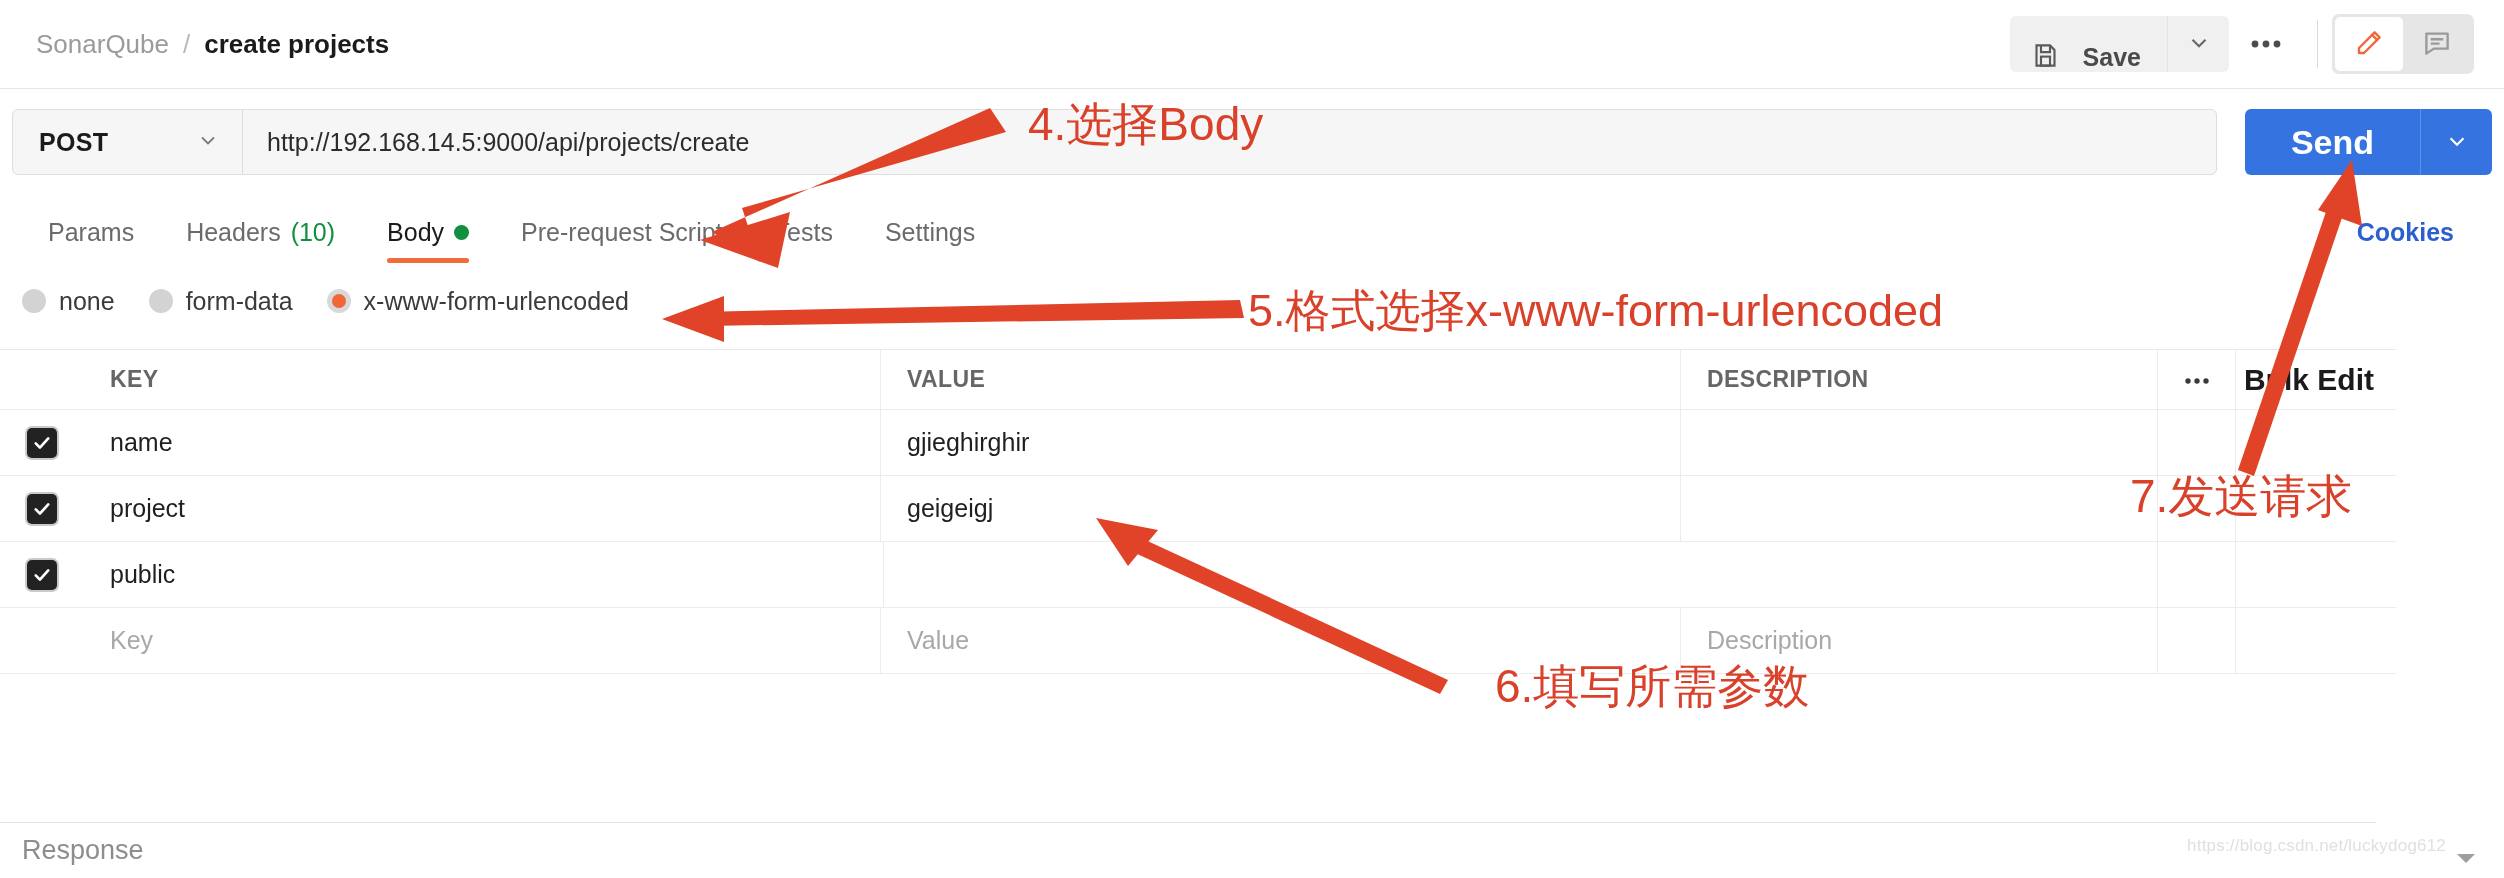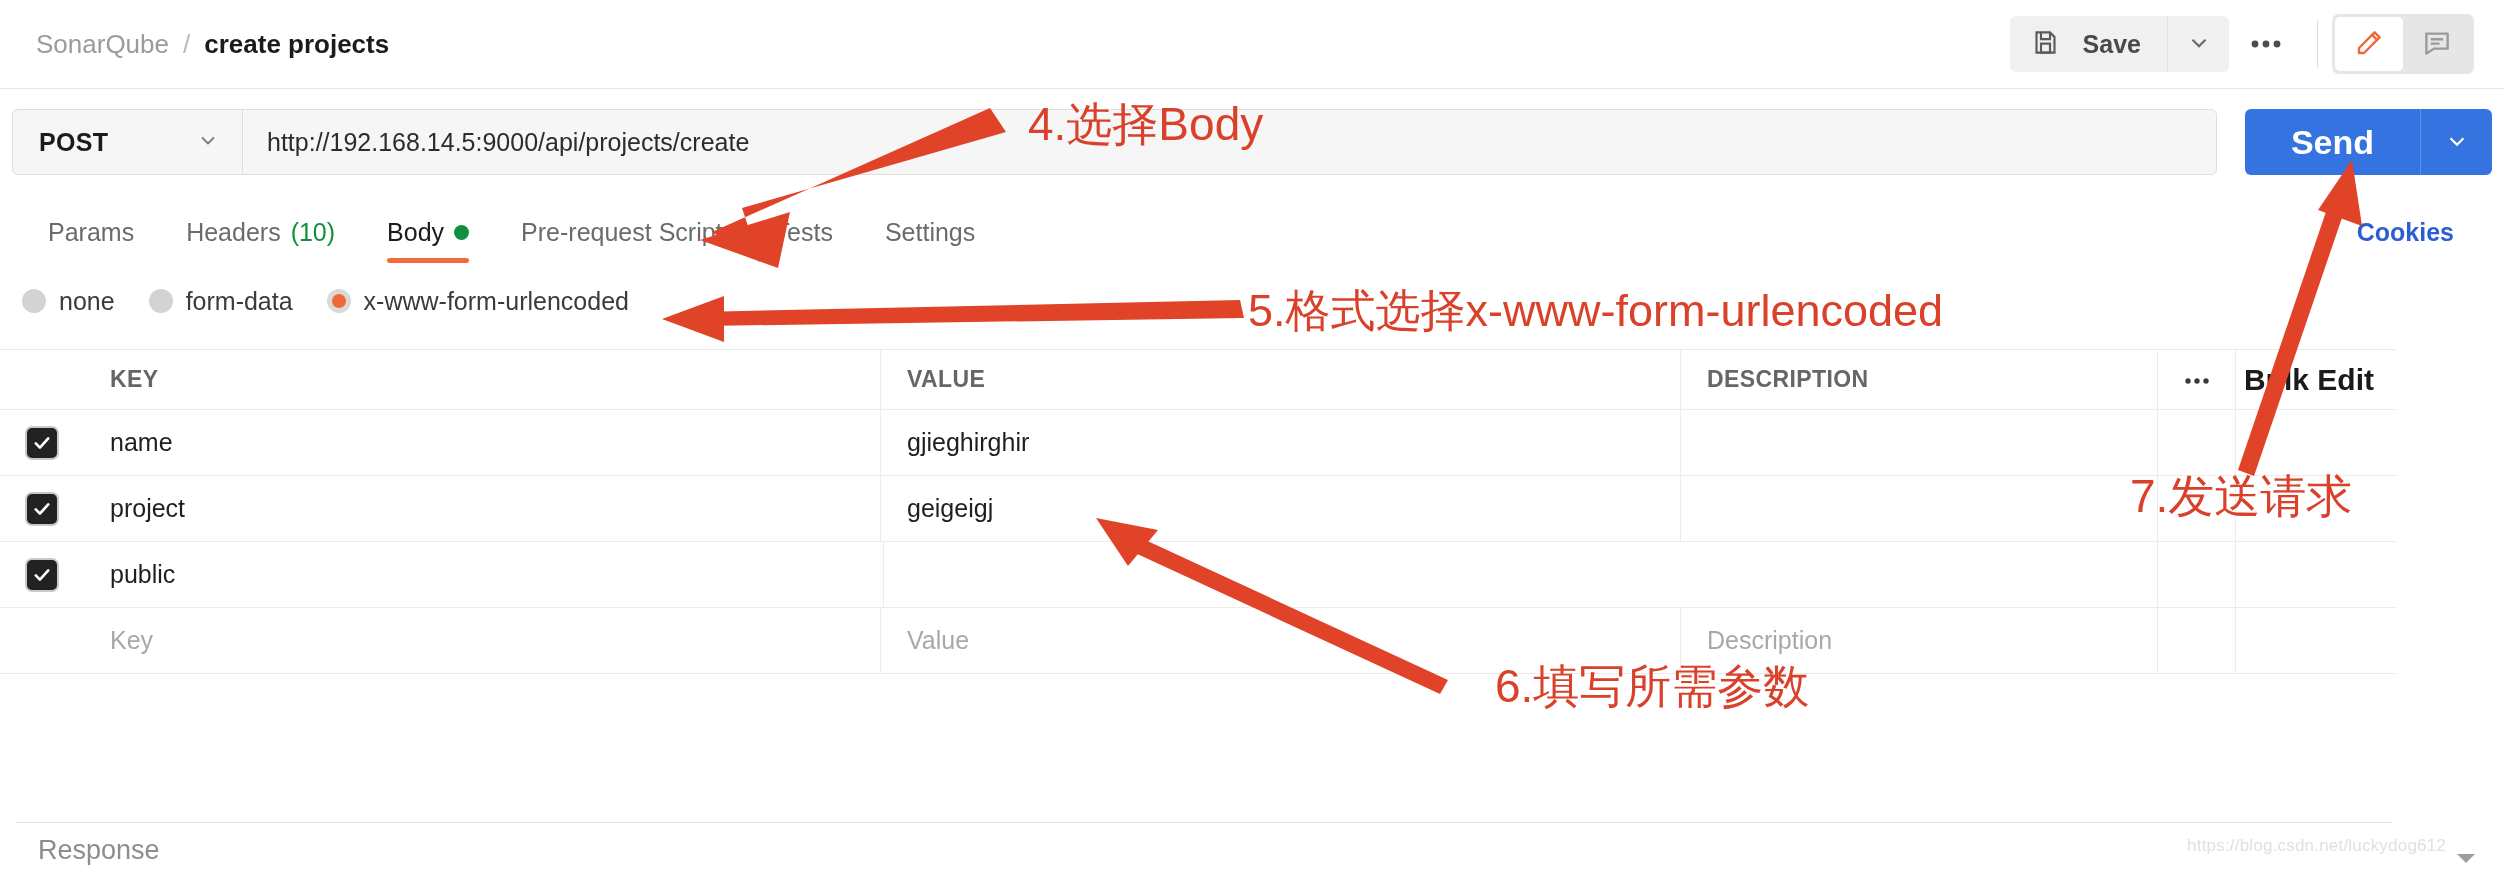--- a/index.html
+++ b/index.html
@@ -22,21 +22,21 @@
   .bc-sep { font-size: 26px; color: #b9b9b9; }
   .bc-request { font-size: 26px; color: #1b1b1b; font-weight: bold; }
 
   .topbar-right {
     margin-left: auto; margin-right: 30px;
     display: flex; align-items: center; gap: 0;
   }
   .save-group { display: flex; align-items: stretch; height: 56px; }
   .save-btn {
     background: #f0f0f0; border: none; border-radius: 6px 0 0 6px;
-    display: flex; align-items: center; gap: 24px;
+    display: flex; align-items: flex-end; gap: 24px;
     padding: 0 26px 0 22px; cursor: pointer;
   }
   .save-label { font-size: 25px; color: #4a4a4a; font-weight: bold; }
   .save-caret {
     background: #f0f0f0; border: none; border-left: 1px solid #e2e2e2;
     border-radius: 0 6px 6px 0; width: 62px;
     display: flex; align-items: center; justify-content: center; cursor: pointer;
   }
   .ellipsis-btn {
     width: 74px; height: 56px; display: flex; align-items: center;
@@ -144,21 +144,21 @@
   .chk {
     width: 30px; height: 30px; border-radius: 5px; background: #222222;
     display: flex; align-items: center; justify-content: center; cursor: pointer;
     box-shadow: 0 0 0 2px #c9c9c9;
   }
   .chk svg { display: block; }
 
   
   .respbar {
     position: absolute; left: 0; bottom: 0; width: 2376px; height: 56px;
-    border-top: 1px solid #e3e3e3; display: flex; align-items: center; padding: 0 22px; margin-left: 16px;
+    border-top: 1px solid #e3e3e3; display: flex; align-items: center; padding: 0 22px;
   }
   .resp-label { font-size: 27px; color: #8d8d8d; }
   .watermark {
     position: absolute; right: 58px; bottom: 22px;
     font-size: 17px; color: #e0e0e0; letter-spacing: .2px;
   }
   .scroll-caret { position: absolute; right: 26px; bottom: 8px; }
 
   
   .anno {

